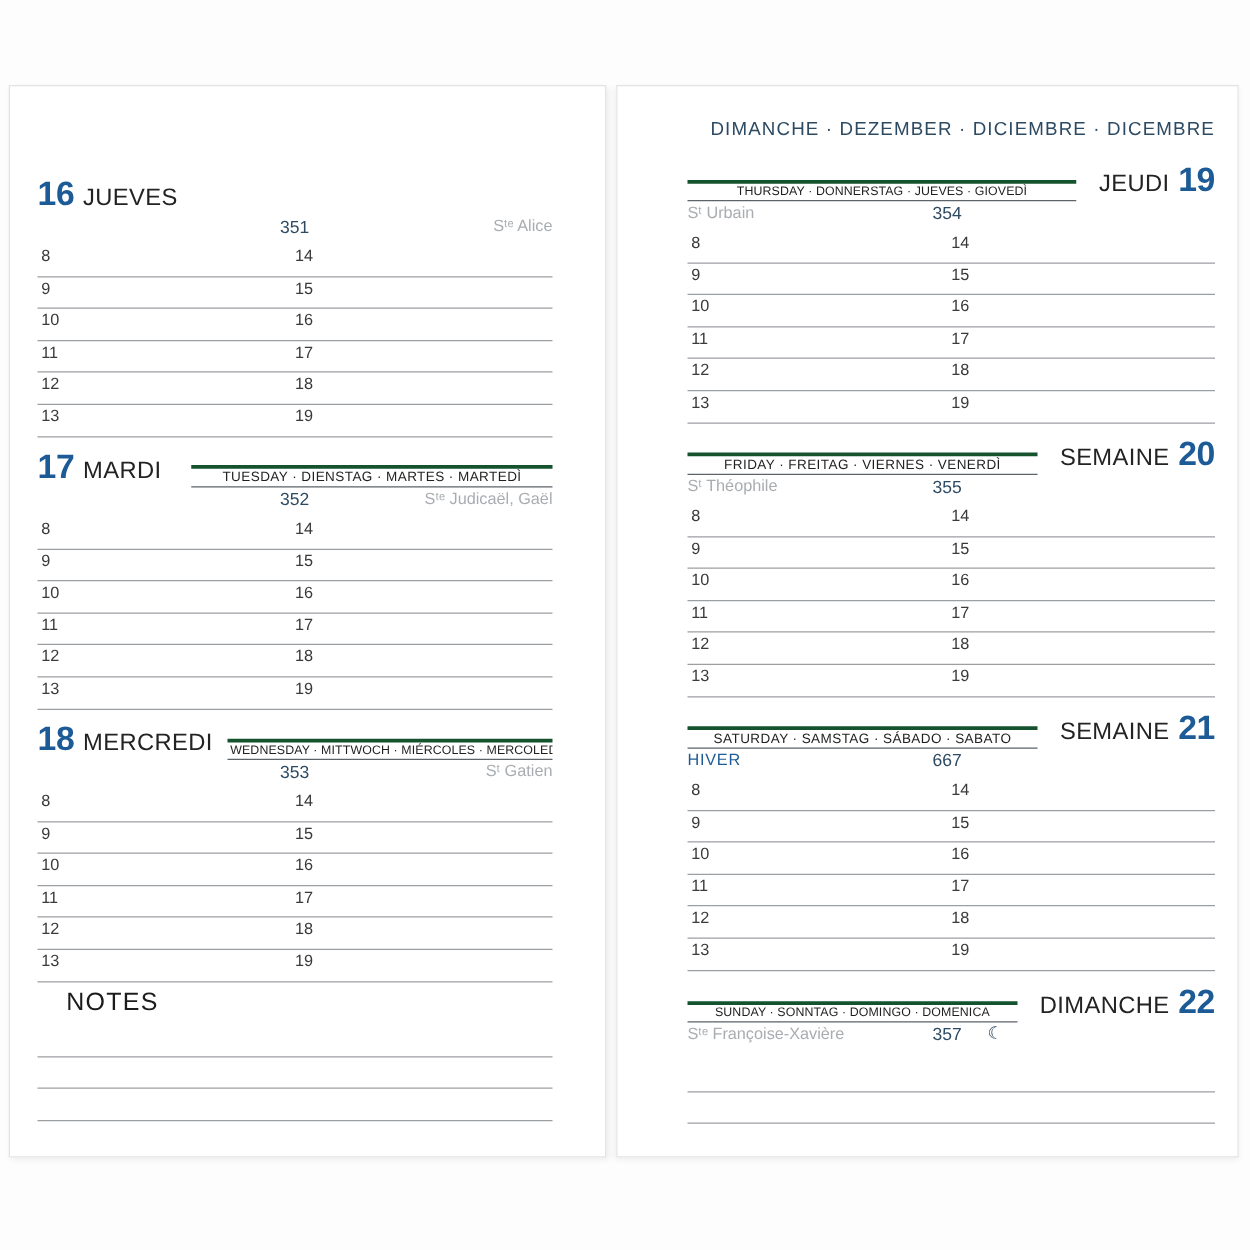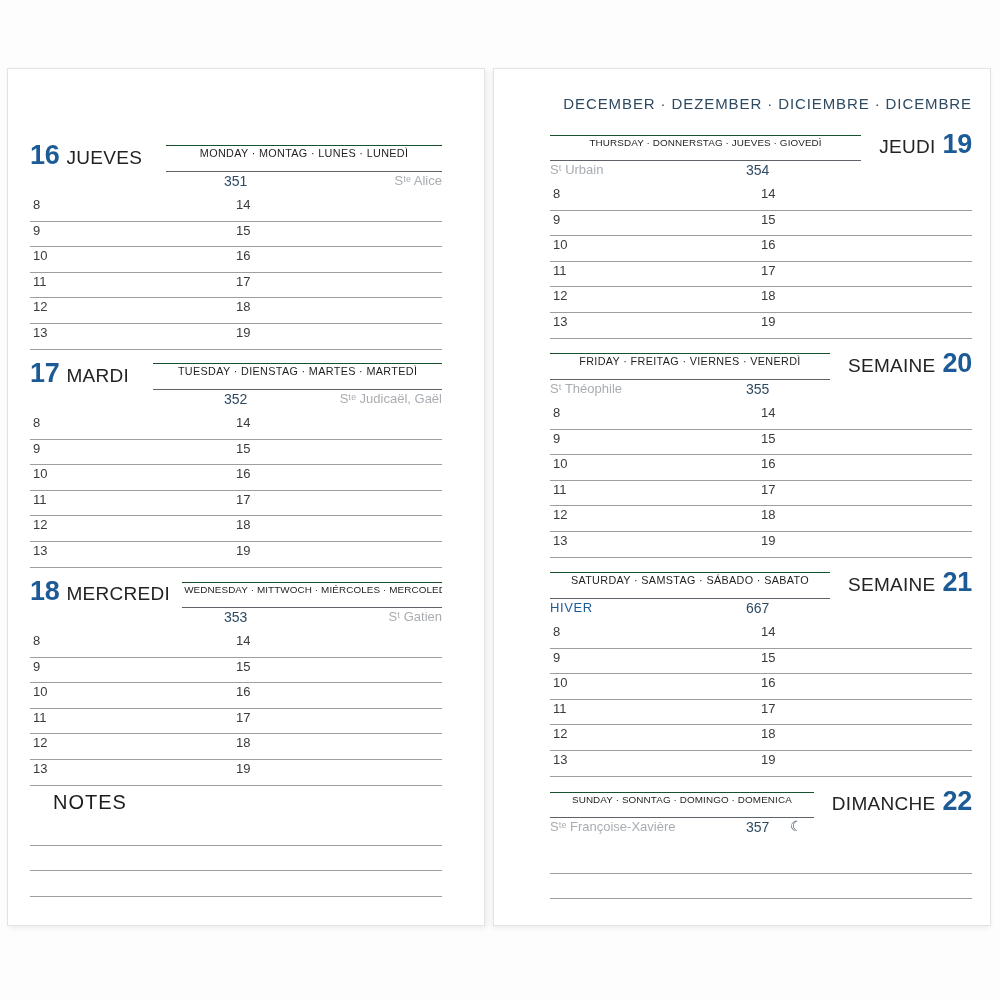--- a/index.html
+++ b/index.html
@@ -68,23 +68,23 @@
     font-size: 27px; font-weight: 700; color: #1d5b96; letter-spacing: -.3px;
   }
   .day-name {
     font-size: 19px; color: #232323; letter-spacing: .3px; font-weight: 400;
   }
 
   .lang-wrap { flex: 1; min-width: 0; }
   .lang-wrap.l { margin-left: 24px; }
   .lang-wrap.r { margin-right: 18px; }
   .lang-bar {
-    border-top: 1px solid #14532d;
+    border-top: 3px solid #14532d;
     border-bottom: 1px solid #5d6368;
-    padding: 1px 2px 12px 2px;
+    padding: 1px 2px 1px 2px;
     font-size: 10.8px;
     letter-spacing: .35px;
     color: #1f1f1f;
     text-align: center;
     white-space: nowrap;
     overflow: hidden;
   }
   .lang-bar.tight { font-size: 9.9px; letter-spacing: .1px; }
 
   
@@ -145,23 +145,20 @@
   <div class="page left">
     <div class="page-inner">
 
 
       <div class="day-block left-side" style="top:73px;">
         <div class="day-top">
           <div class="day-id">
             <span class="day-num">16</span>
             <span class="day-name">JUEVES</span>
           </div>
-          <div class="lang-wrap l">
-            <div class="lang-bar">MONDAY  ·  MONTAG  ·  LUNES  ·  LUNEDÌ</div>
-          </div>
         </div>
         <div class="info-row">
           <span class="doy" style="left:194px;">351</span>
           <span class="saint l">Sᵗᵉ Alice</span>
         </div>
         <div class="hours">
           <div class="hour-row">
             <div class="hour-cell">8</div>
             <div class="hour-cell second">14</div>
           </div>
@@ -280,21 +277,21 @@
           <div class="notes-line"></div>
         </div>
       </div>
 
     </div>
   </div>
 
   <div class="page right">
     <div class="page-inner">
 
-      <div class="rp-head">DECEMBER  ·  DEZEMBER  ·  DICIEMBRE  ·  DICEMBRE</div>
+      <div class="rp-head">DIMANCHE  ·  DEZEMBER  ·  DICIEMBRE  ·  DICEMBRE</div>
 
       <div class="day-block right-side" style="top:62px;">
         <div class="day-top rtl">
           <div class="day-id rtl">
             <span class="day-num">19</span>
             <span class="day-name">JEUDI</span>
           </div>
           <div class="lang-wrap r">
             <div class="lang-bar tight">THURSDAY · DONNERSTAG · JUEVES · GIOVEDÌ</div>
           </div>

